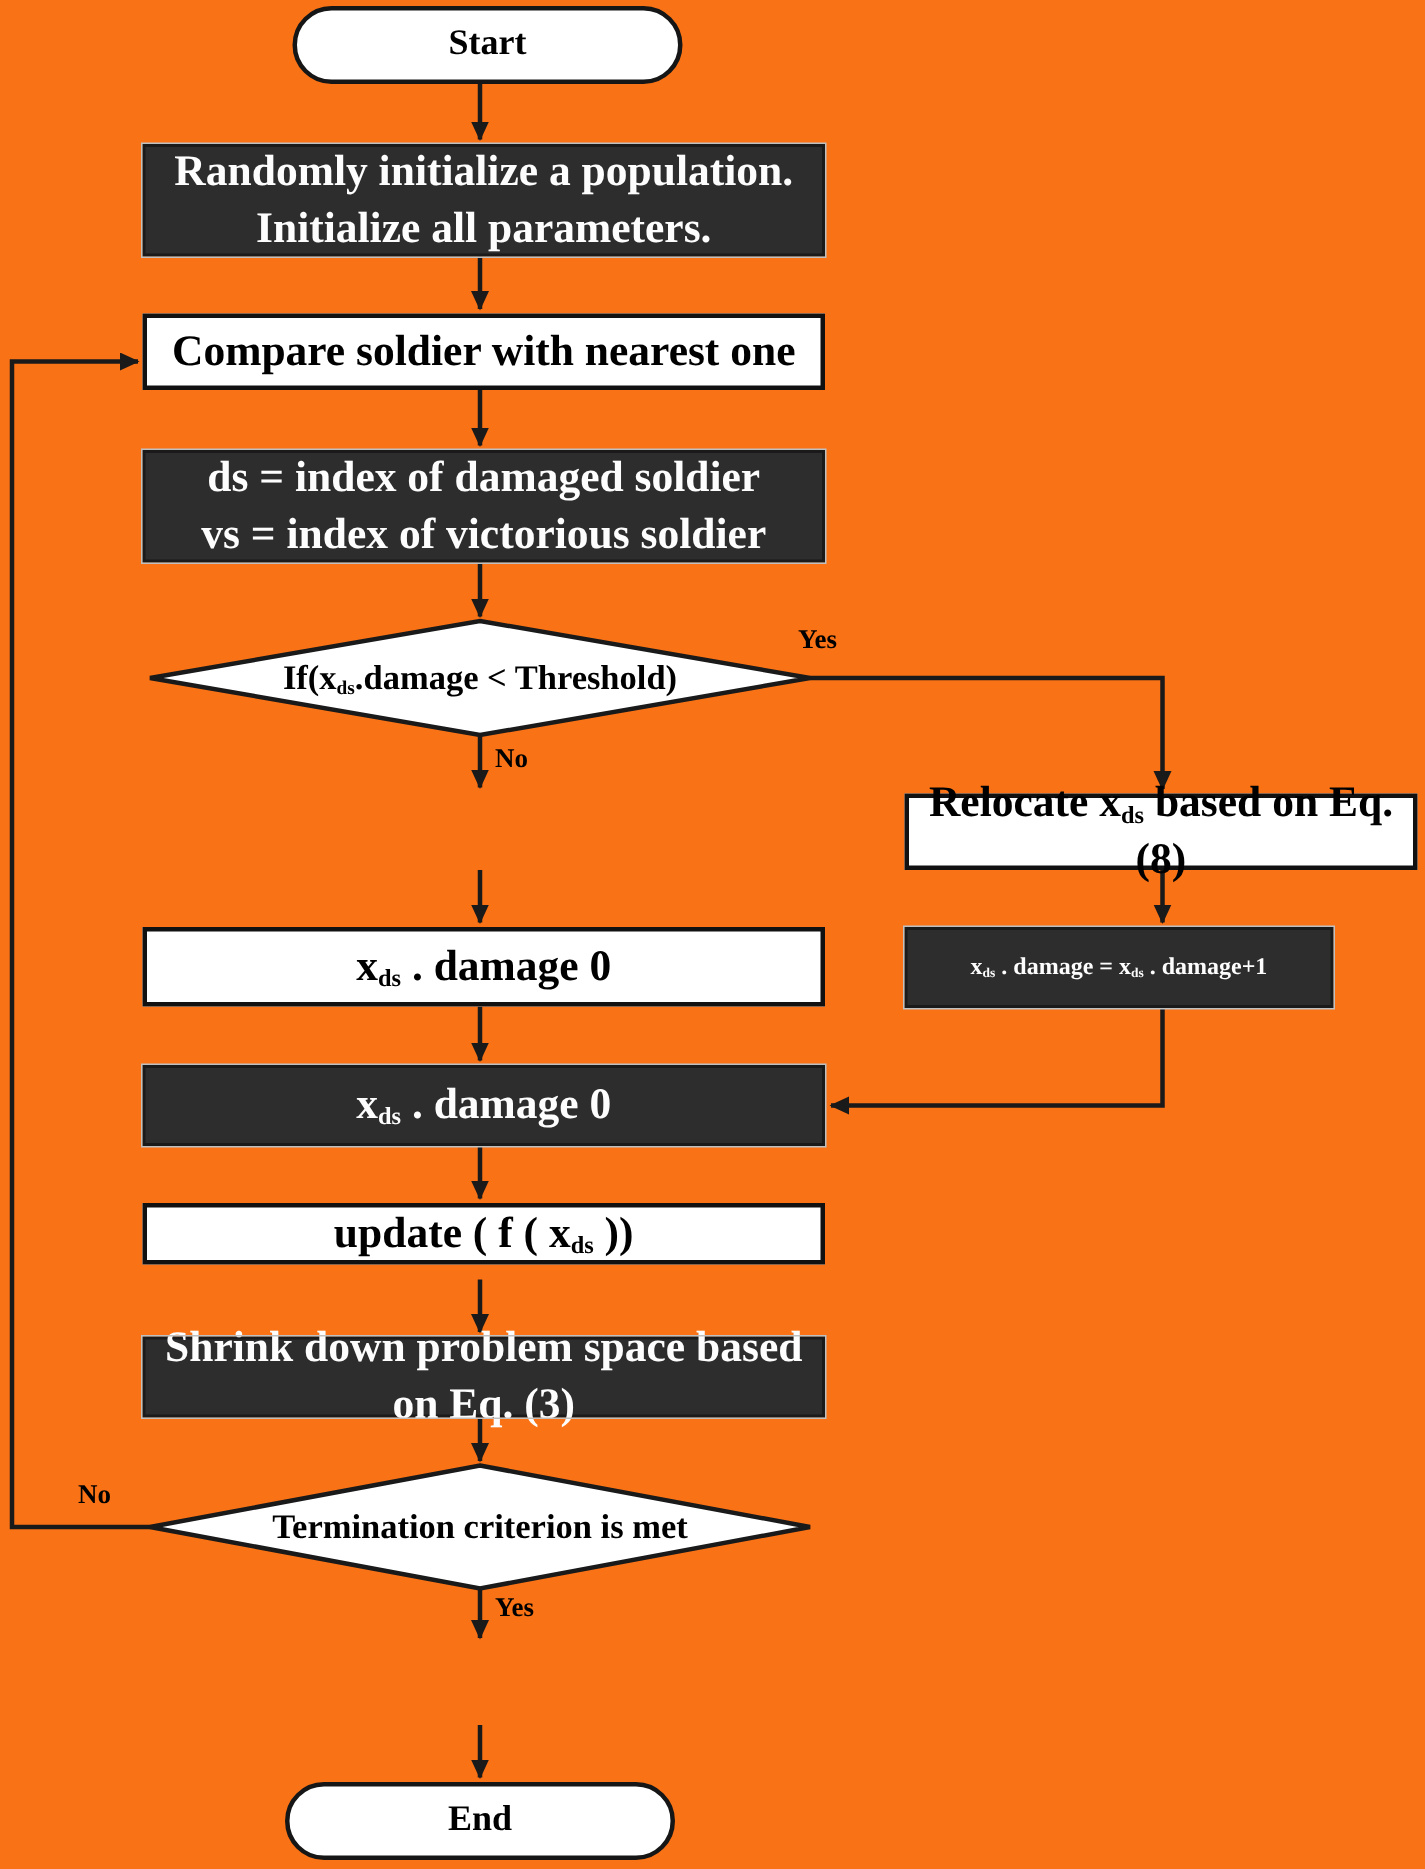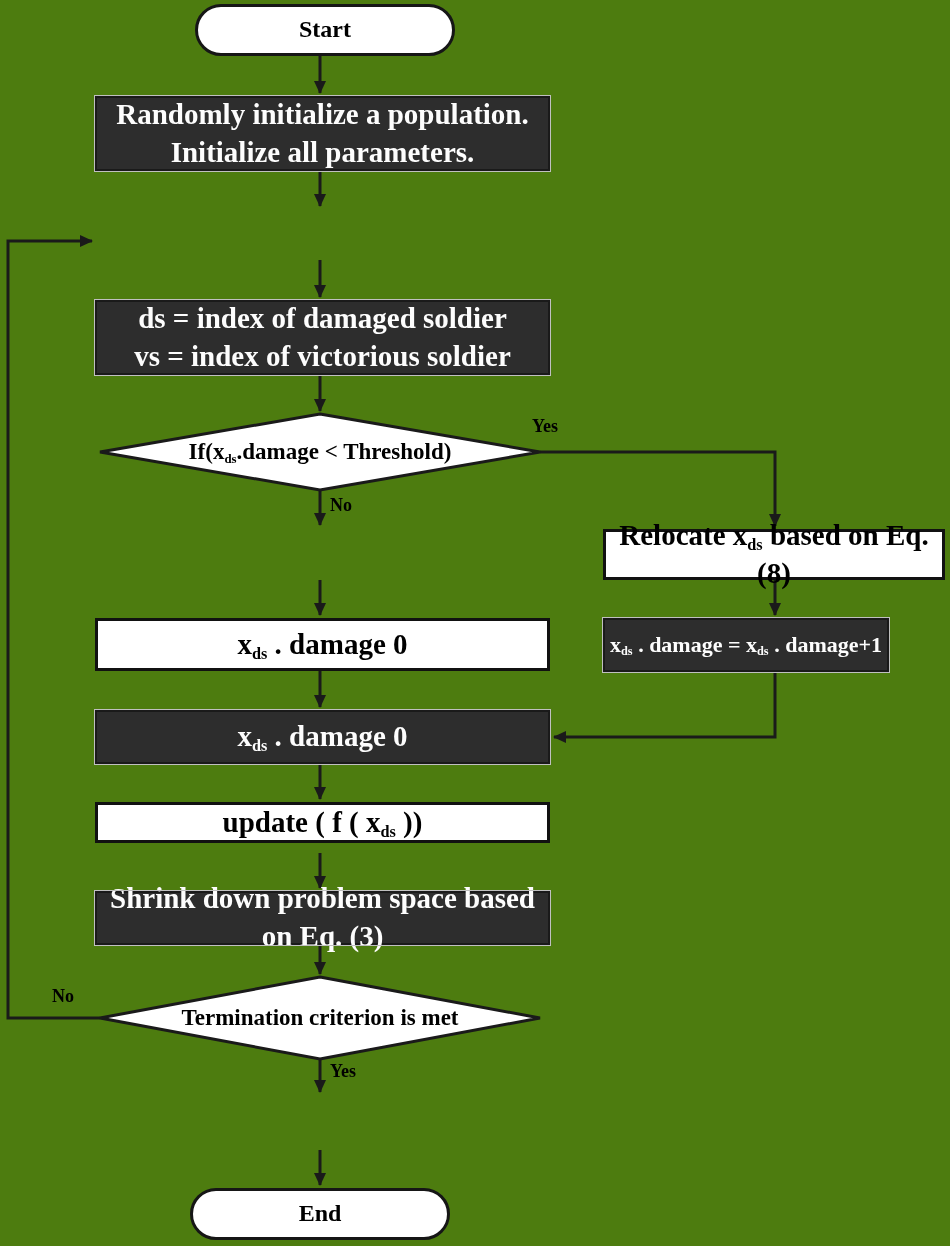--- a/index.html
+++ b/index.html
@@ -1,19 +1,19 @@
 <!DOCTYPE html>
 <html><head>
 <meta charset="utf-8">
 <style>
   html,body{margin:0;padding:0;background:#ffffff;}
   .canvas{
     position:relative;
     width:950px;height:1246px;
-    background:#4d7c0f;
+    background:#f97316;
     overflow:hidden;
     font-family:"Liberation Serif","DejaVu Serif",serif;
   }
   .wires{position:absolute;left:0;top:0;width:950px;height:1246px;}
   .node{
     position:absolute;
     box-sizing:border-box;
     display:flex;align-items:center;justify-content:center;
     text-align:center;
     font-weight:bold;
@@ -74,20 +74,23 @@
     <span>Start</span>
   </div>
 
   <div class="node dark" style="left:95px;top:96px;width:455px;height:75px;">
     <span>
       <span>Randomly initialize a population.</span><br>
       <span>Initialize all parameters.</span>
     </span>
   </div>
 
+  <div class="node light" style="left:95px;top:209px;width:455px;height:51px;">
+    <span>Compare  soldier with nearest one</span>
+  </div>
 
   <div class="node dark" style="left:95px;top:300px;width:455px;height:75px;">
     <span>
       <span>ds = index of damaged soldier</span><br>
       <span>vs = index of victorious soldier</span>
     </span>
   </div>
 
   <div class="dtext" style="left:130px;top:416px;width:380px;height:72px;">
     <span>
@@ -101,21 +104,21 @@
       <span>Relocate x</span><sub>ds</sub><span> based on Eq. (8)</span>
     </span>
   </div>
 
   <div class="node light" style="left:95px;top:618px;width:455px;height:53px;">
     <span>
       <span>x</span><sub>ds</sub><span> . damage 0</span>
     </span>
   </div>
 
-  <div class="node dark" style="left:603px;top:618px;width:286px;height:54px;font-size:22px;">
+  <div class="node dark" style="left:603px;top:618px;width:286px;height:54px;font-size:16px;">
     <span>
       <span>x</span><sub>ds</sub><span> . damage = x</span><sub>ds</sub><span> . damage+1</span>
     </span>
   </div>
 
   <div class="node dark" style="left:95px;top:710px;width:455px;height:54px;">
     <span>
       <span>x</span><sub>ds</sub><span> .  damage 0</span>
     </span>
   </div>

